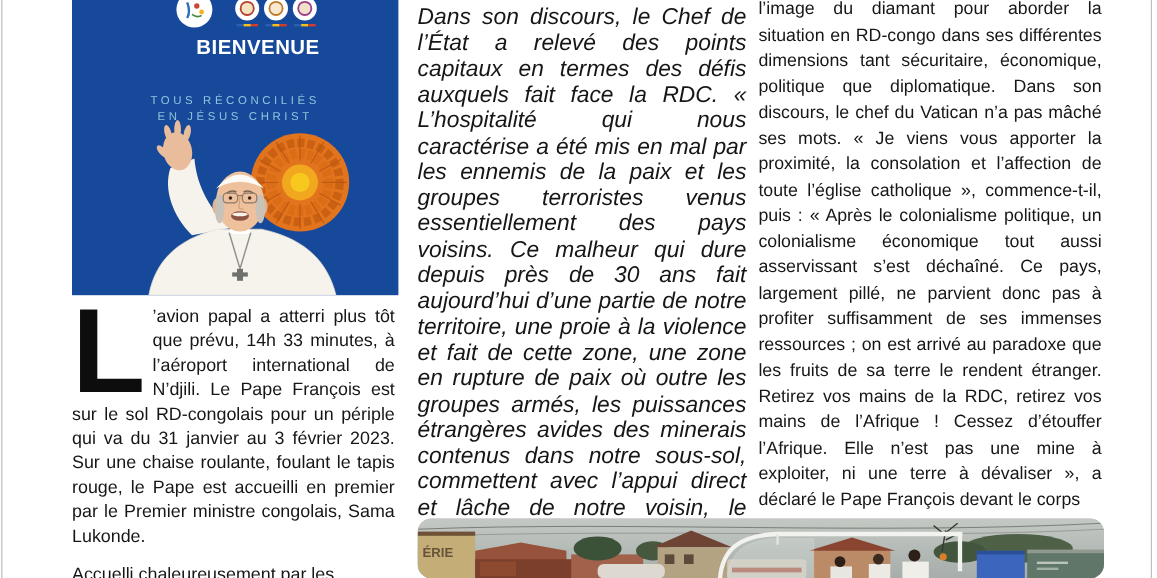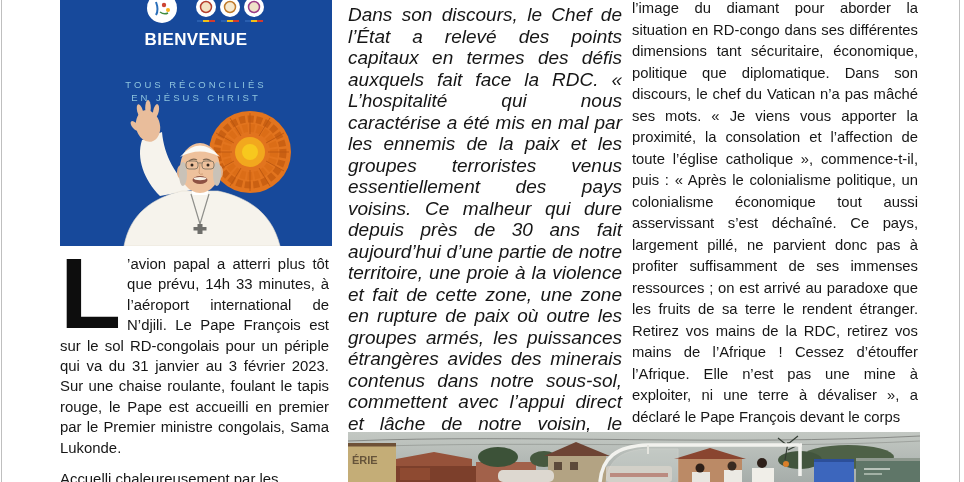--- a/index.html
+++ b/index.html
@@ -13,21 +13,21 @@
 
   
   .poster{
     position:absolute;left:60px;top:0;width:272px;height:246px;
     background:#17499b;overflow:hidden;
   }
   .poster-title{
     position:absolute;left:0;width:100%;text-align:center;color:#fff;
     font-weight:bold;font-size:17px;letter-spacing:.4px;
   }
-  .poster-title.l1{top:30px;}
+  .poster-title.l1{top:30px;padding-left:19px;}
   .poster-title.l2{top:49px;}
   .poster-sub{
     position:absolute;left:0;width:100%;text-align:center;color:#8ec4de;
     font-weight:normal;font-size:9.5px;letter-spacing:3px;
   }
   .poster-sub.l1{top:79px;}
   .poster-sub.l2{top:92px;}
   .poster svg{position:absolute;left:0;top:0;}
 
   
@@ -37,21 +37,21 @@
   .col-left p+p{margin-top:11px;}
   .col-mid{left:348px;top:4px;width:274px;font-size:19px;line-height:21.5px;font-style:italic;}
   .col-mid p+p{margin-top:14px;}
   .col-right{left:632px;top:-2px;width:286px;font-size:14.8px;line-height:21.5px;}
   .dropcap{
     float:left;font-size:100px;line-height:74px;font-weight:bold;
     margin:2px 8px 0 0;letter-spacing:-2px;color:#0d0d0d;
   }
 
   
-  .photo{position:absolute;left:348px;top:432px;width:572px;height:50px;overflow:hidden;background:#aeb4b0;}
+  .photo{position:absolute;left:348px;top:432px;width:572px;height:50px;overflow:hidden;background:#aeb4b0;border-radius:12px;}
   .photo svg{display:block;}
 </style>
 </head>
 <body>
 
 <div class="page">
   <div class="edge left"></div>
   <div class="edge right"></div>
 
   <div class="poster">

